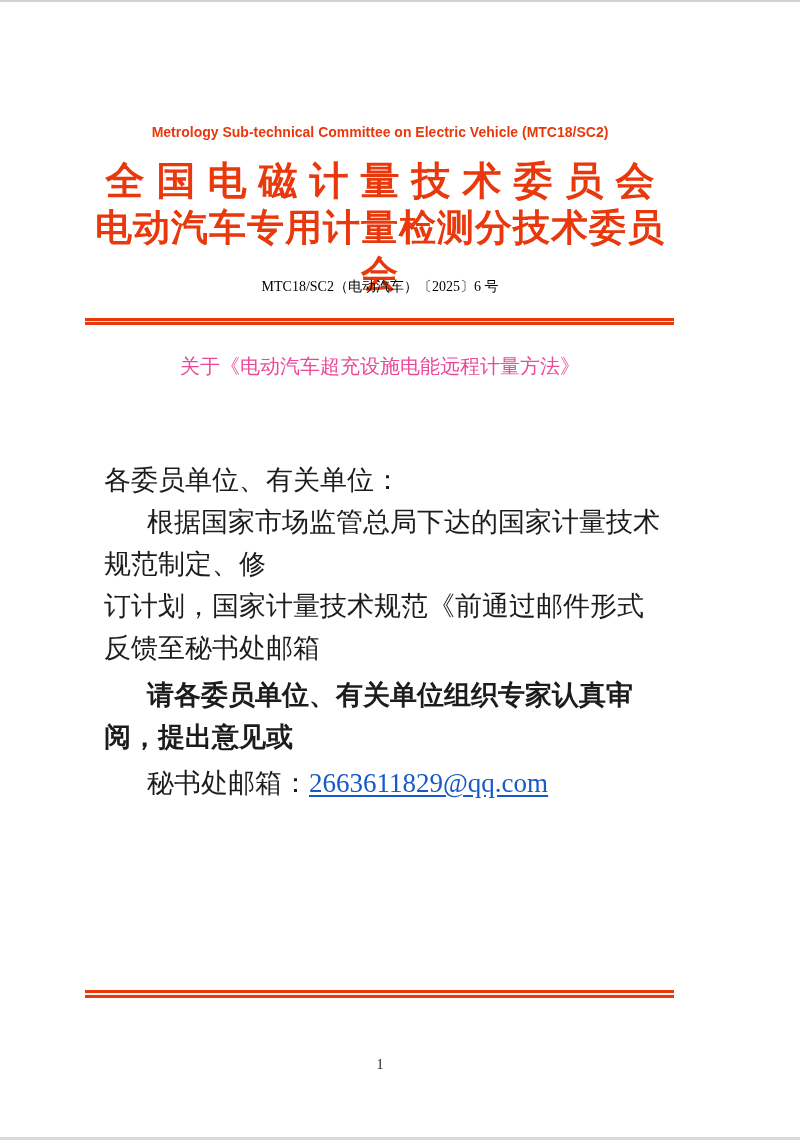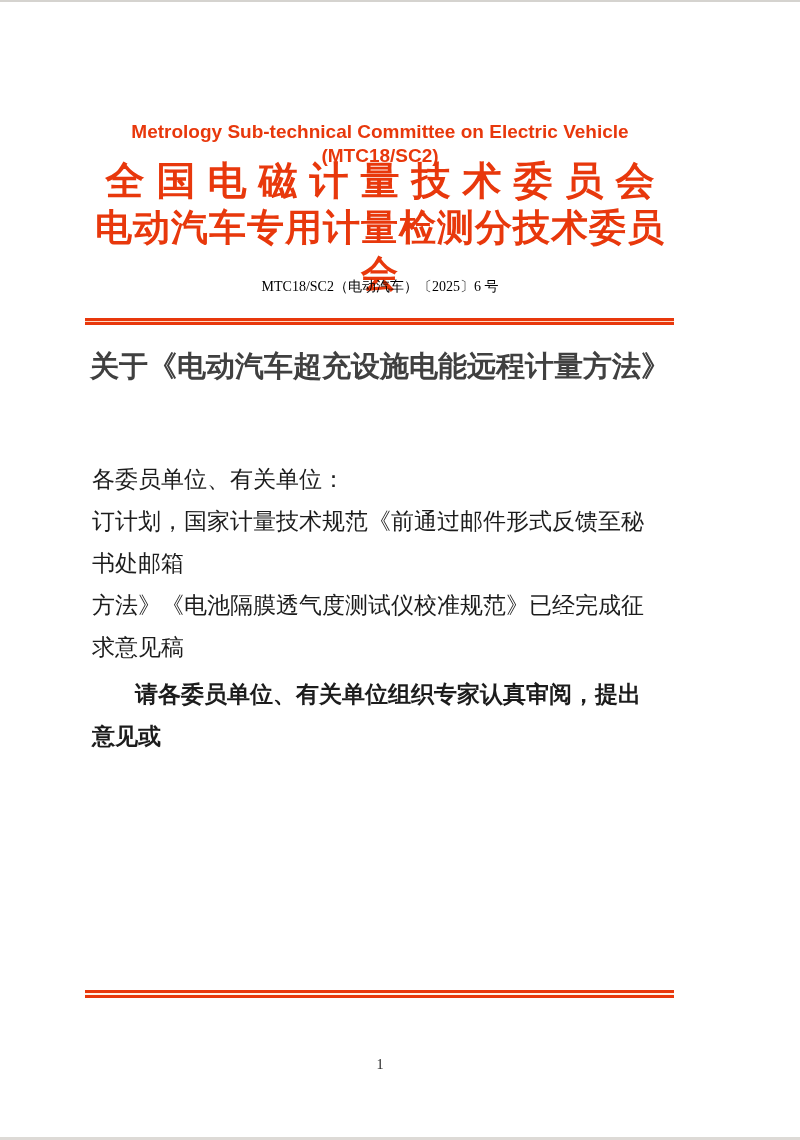--- a/index.html
+++ b/index.html
@@ -23,21 +23,21 @@
   .scan-edge-bottom{
     position:absolute;bottom:0;left:0;width:800px;height:3px;
     background:#c6c2bb;opacity:.6;
   }
   .abs{position:absolute;}
   .col{left:85px;width:590px;}
 
   .hdr-en{
     top:120px;text-align:center;
     font-family:"Liberation Sans", sans-serif;
-    font-weight:bold;font-size:19px;line-height:24px;
+    font-weight:bold;font-size:14px;line-height:24px;
     color:var(--accent);
   }
   .cn1{
     top:158px;text-align:center;
     font-family:"Liberation Sans", sans-serif;
     font-weight:bold;font-size:39px;line-height:46px;
     letter-spacing:12px;text-indent:12px;
     color:var(--accent);
   }
   .cn2{
@@ -57,26 +57,26 @@
   .rule-top{top:318px;}
   .rule-bottom{top:990px;}
   .rule .r1{height:3px;background:var(--accent);}
   .rule-top .gap{height:1px;background:#ffd9c4;}
   .rule-bottom .gap{height:2px;background:#fff3e8;}
   .rule .r2{height:3px;background:var(--accent);}
 
   .title{
     top:347px;text-align:center;
     font-family:"Liberation Sans", sans-serif;
-    font-weight:bold;font-size:29px;line-height:39px;
-    color:#404040;
+    font-weight:normal;font-size:20px;line-height:39px;
+    color:#ec4899;
   }
   .body-text{
-    top:459px;left:92px;width:562px;
-    font-size:23px;line-height:42px;
+    top:459px;left:104px;width:562px;
+    font-size:27px;line-height:42px;
     color:var(--text);
   }
   .body-text .para{margin:0;padding:0;}
   .para-gap{margin-top:5px !important;font-weight:bold;}
   .para-gap-sm{margin-top:4px !important;}
   .ind{text-indent:43px;}
   .email-link{
     color:var(--link);
     text-decoration:underline;
     text-underline-offset:3px;
@@ -108,28 +108,31 @@
 </div>
 
 <div class="abs col title">
   <div>关于《电动汽车超充设施电能远程计量方法》</div>
 </div>
 
 <div class="abs body-text">
   <div class="para">各委员单位、有关单位：</div>
 
   <div class="para">
+    <div class="ind">根据国家市场监管总局下达的国家计量技术规范制定、修</div>
     <div>订计划，国家计量技术规范《前通过邮件形式反馈至秘书处邮箱</div>
-    <div>方法》《电池隔膜透气度测试仪校准规范》已经完成征求意见稿</div>
   </div>
 
   <div class="para para-gap">
     <div class="ind">请各委员单位、有关单位组织专家认真审阅，提出意见或</div>
   </div>
 
+  <div class="para para-gap-sm ind">
+    <span>秘书处邮箱：</span><a class="email-link" href="#">2663611829@qq.com</a>
+  </div>
 </div>
 
 <div class="abs rule rule-bottom">
   <div class="r1"></div>
   <div class="gap"></div>
   <div class="r2"></div>
 </div>
 
 <div class="abs col page-num">1</div>
 

